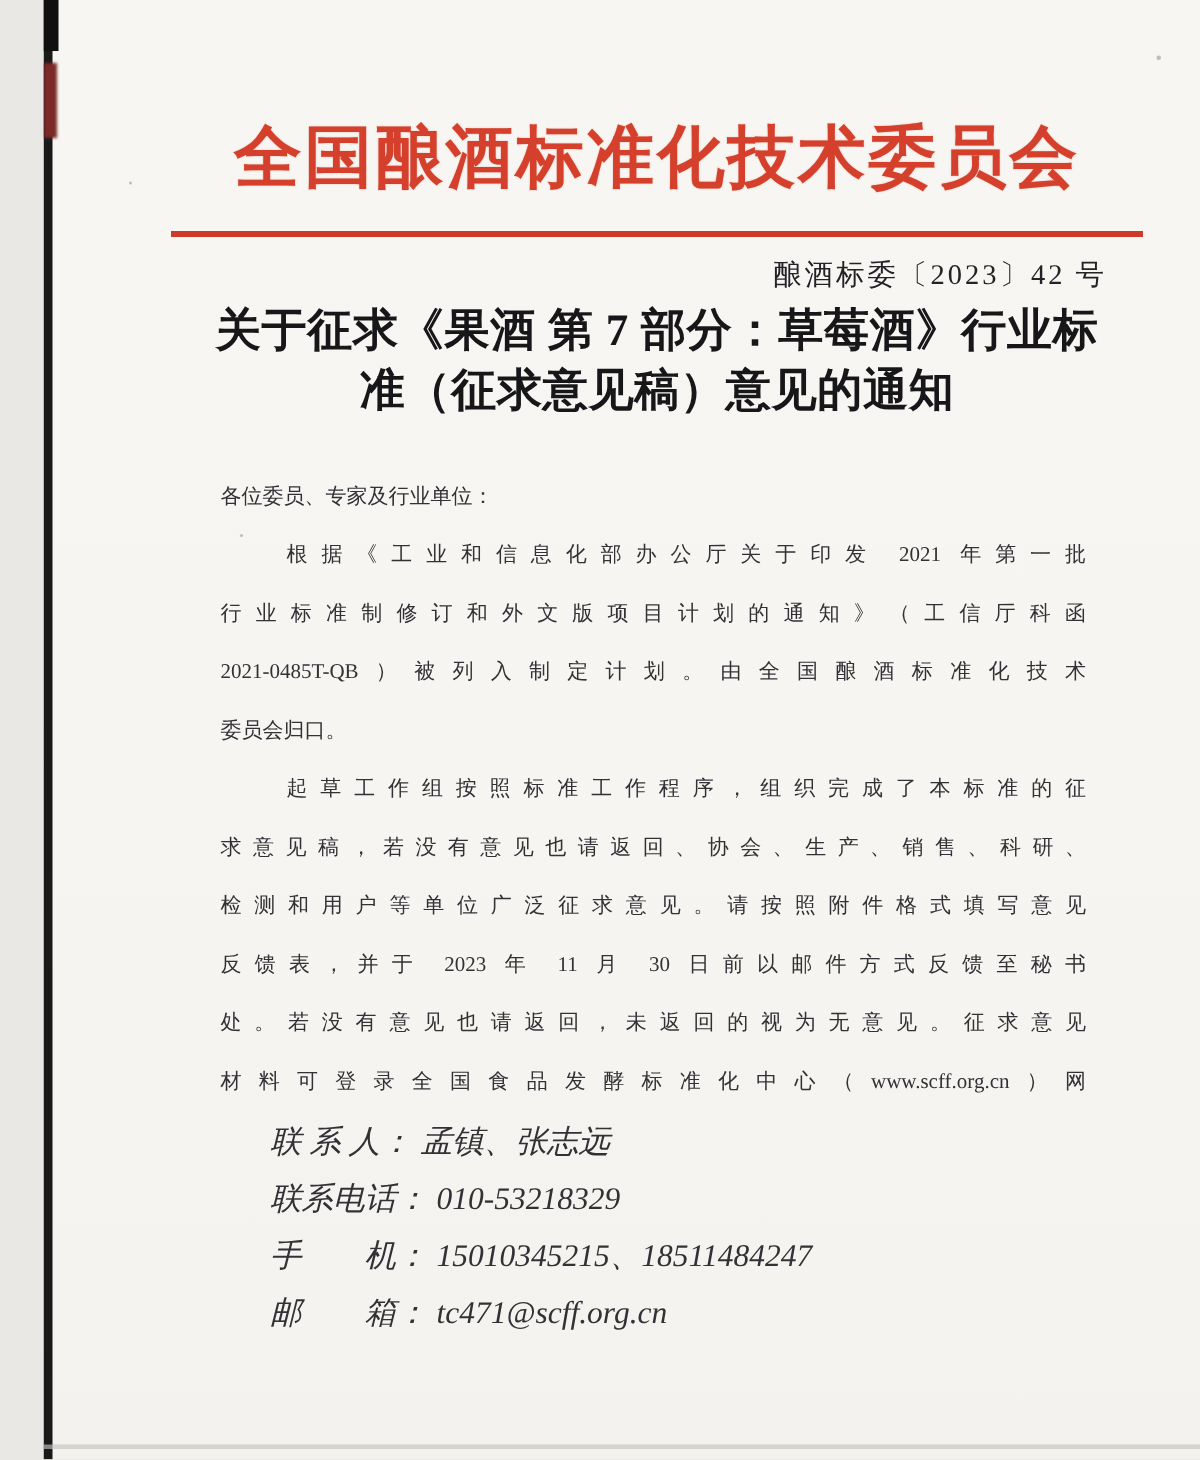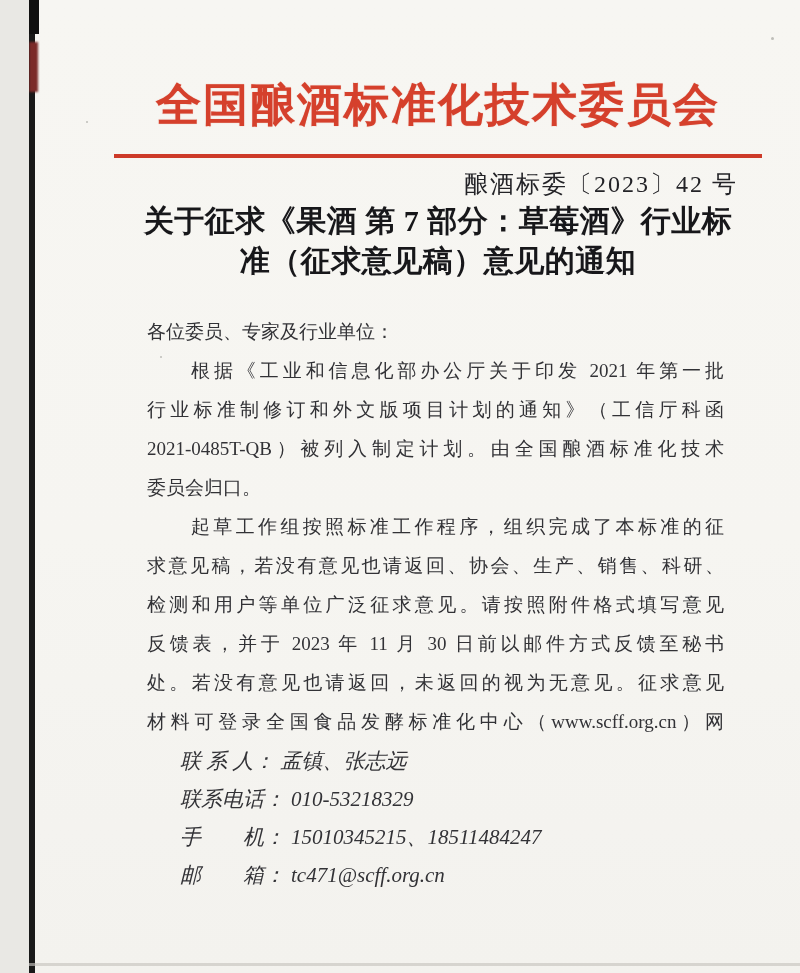--- a/index.html
+++ b/index.html
@@ -36,37 +36,37 @@
     letter-spacing: 2px;
     color: #d5402c;
     text-shadow: 0 0 1px rgba(213,64,44,.45);
   }
   .red-rule { margin-top: 22px; height: 4px; background: #cd3a28; }
   .doc-number {
     margin-top: 11px;
     line-height: 30px;
     text-align: right;
     padding-right: 24px;
-    font-size: 24px;
+    font-size: 19px;
     letter-spacing: 2px;
     color: #232327;
   }
   .notice-title {
     margin-top: 2px;
     text-align: center;
     font-size: 30px; line-height: 40px;
     font-weight: 700;
     letter-spacing: .5px;
     color: #17171a;
   }
   .body-text {
     margin-top: 31px;
     margin-left: 33px;
     width: 577px;
-    font-size: 19px;
+    font-size: 14px;
     line-height: 39px;
     color: #323236;
   }
   .jline {
     text-align: justify;
     text-align-last: justify;
     -moz-text-align-last: justify;
   }
   .jline.first { text-indent: 44px; }
   .jline.last { text-align-last: left; -moz-text-align-last: left; }

